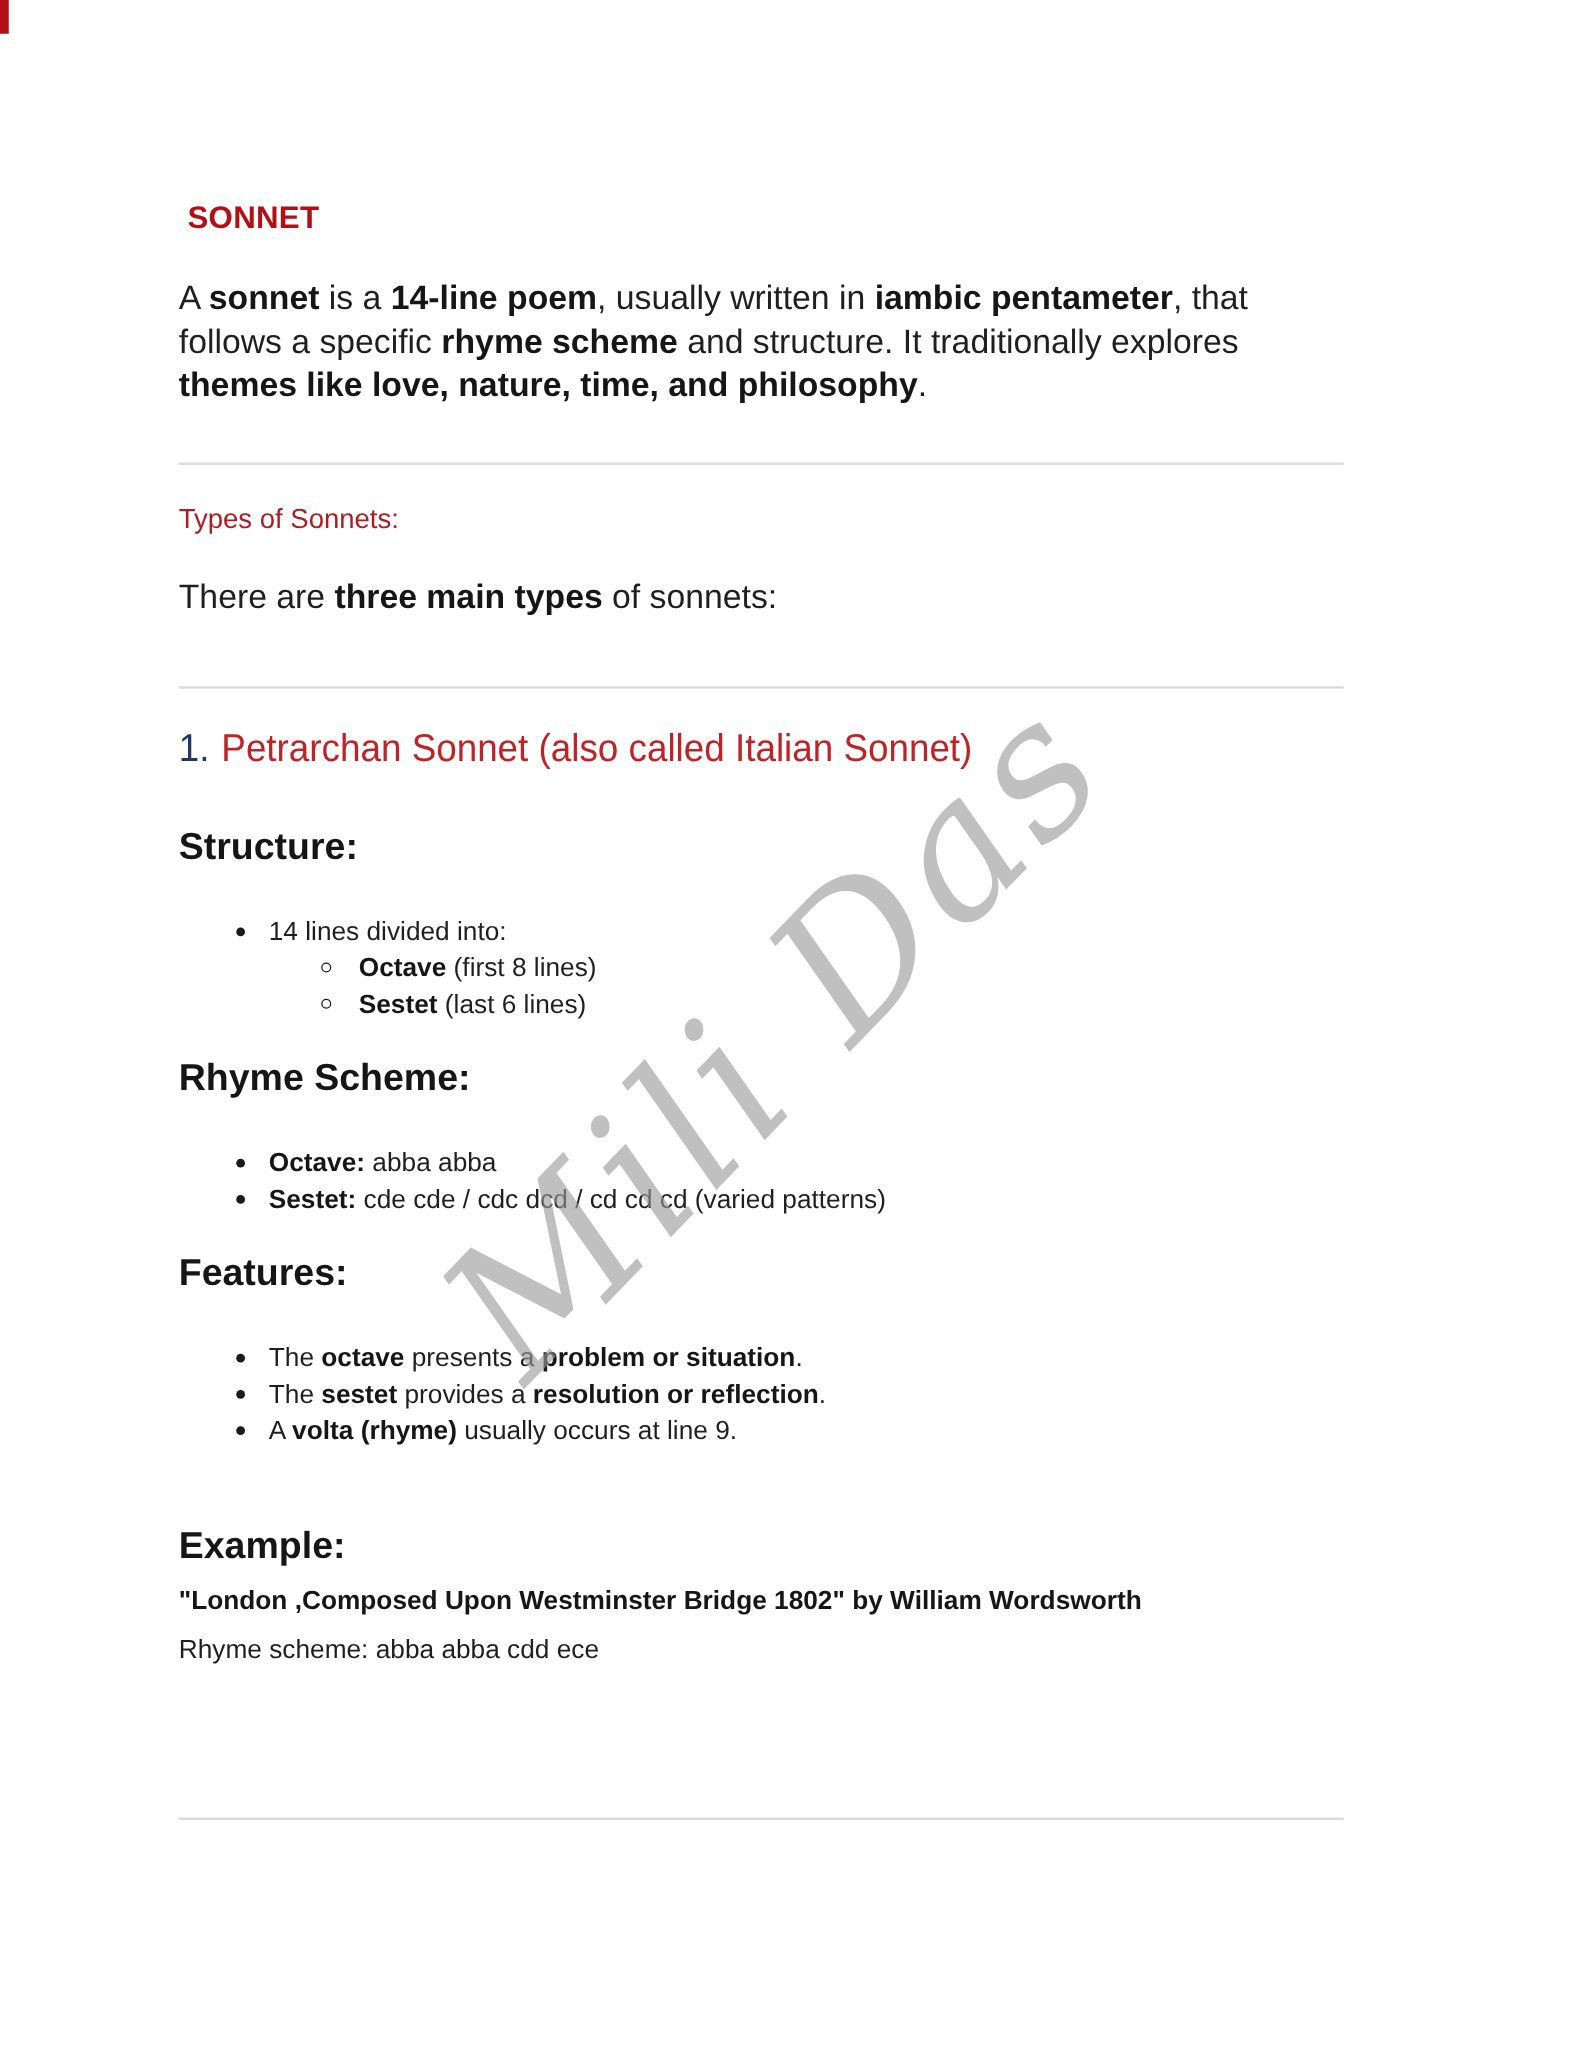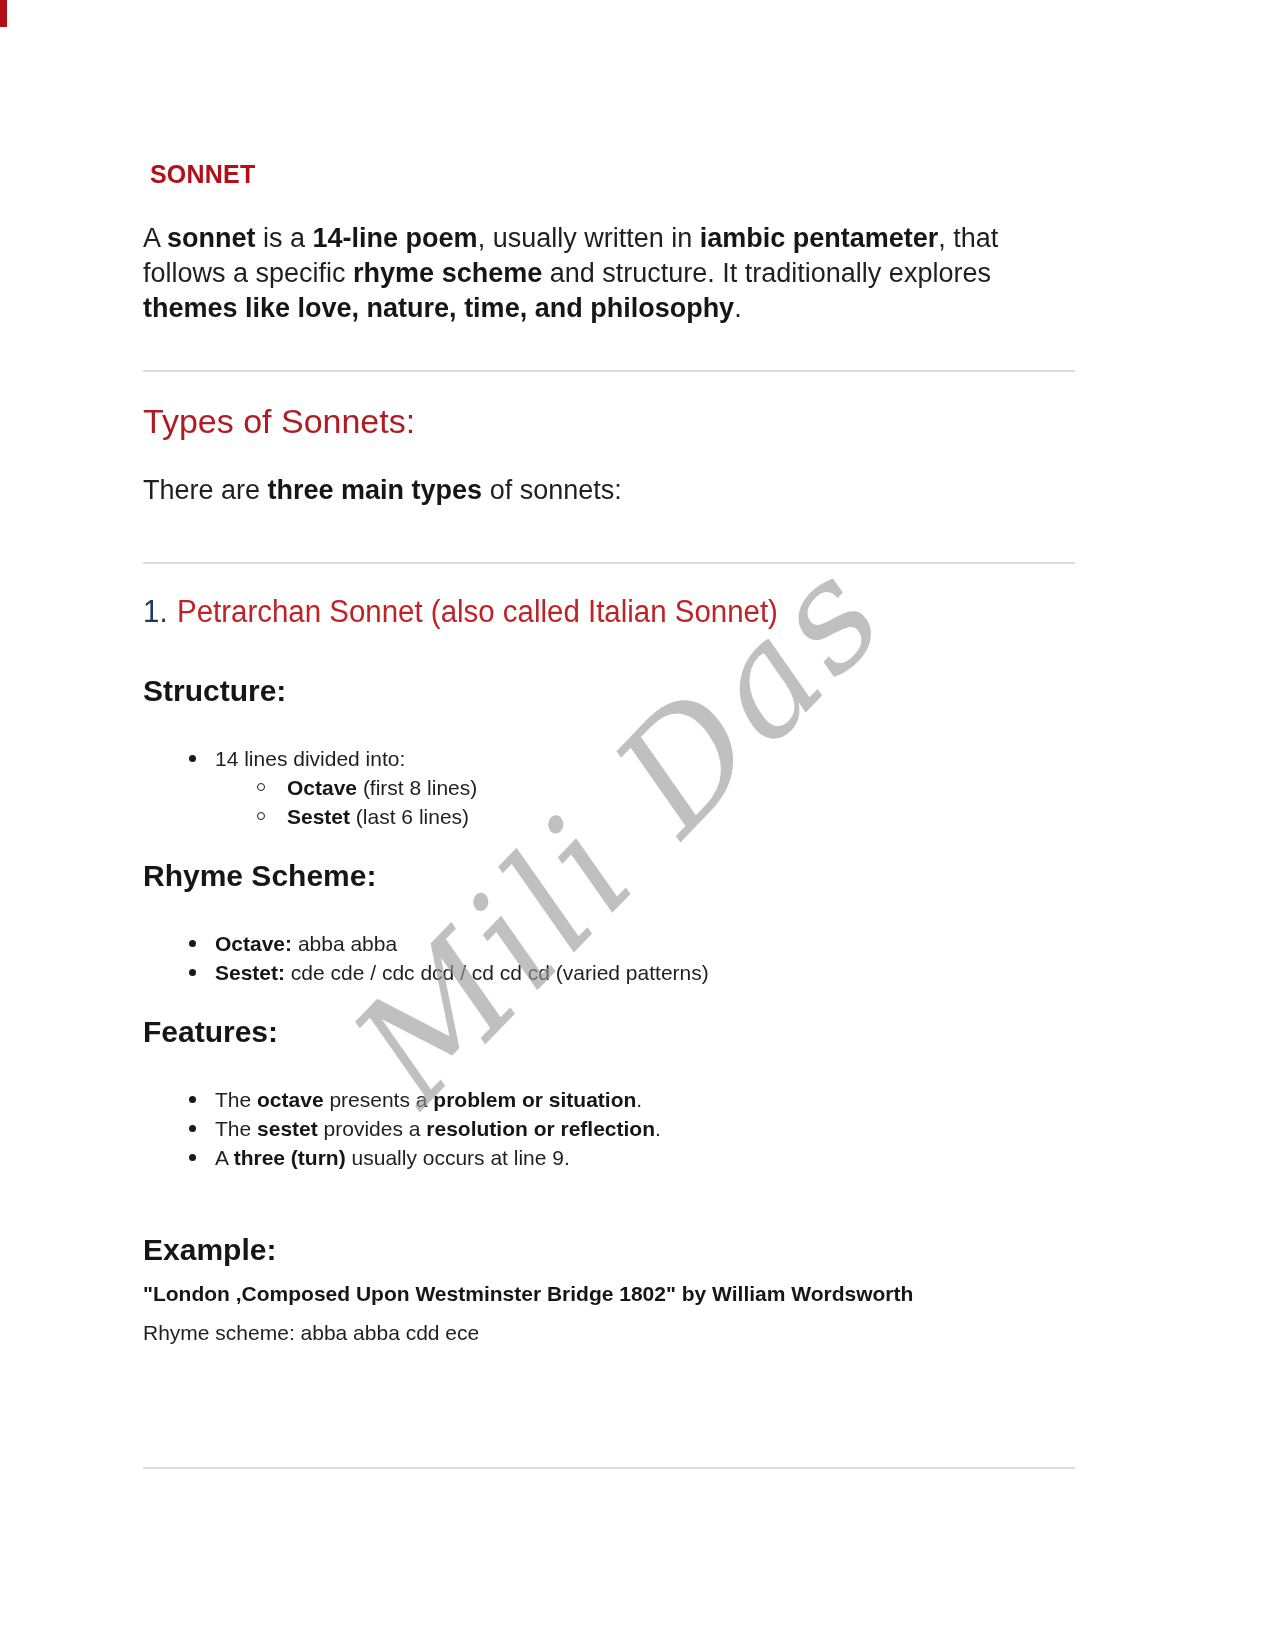--- a/index.html
+++ b/index.html
@@ -31,21 +31,21 @@
     letter-spacing: 0.2px;
   }
   .h-purple {
     margin: 30px 0 0 0;
     font-size: 25px;
     font-weight: 400;
     color: var(--definition_purple, #a54ca6);
   }
   .h-red {
     margin: 30px 0 0 0;
-    font-size: 34px;
+    font-size: 22px;
     font-weight: 400;
     color: var(--heading_red, #ae1d23);
   }
   .body-par {
     margin: 32px 0 0 0;
     font-size: 27px;
     line-height: 35px;
     color: var(--body_text, #1f1f1f);
   }
   .body-par b, .li b, .h3 { color: var(--body_text_strong, #161616); }
@@ -181,21 +181,21 @@
     <ul class="blist">
       <li class="li l1"><b>Octave:</b><span> abba abba</span></li>
       <li class="li l1"><b>Sestet:</b><span> cde cde / cdc dcd / cd cd cd (varied patterns)</span></li>
     </ul>
 
     <h3 class="h3">Features:</h3>
 
     <ul class="blist">
       <li class="li l1"><span>The </span><b>octave</b><span> presents a </span><b>problem or situation</b><span>.</span></li>
       <li class="li l1"><span>The </span><b>sestet</b><span> provides a </span><b>resolution or reflection</b><span>.</span></li>
-      <li class="li l1"><span>A </span><b>three (turn)</b><span> usually occurs at line 9.</span></li>
+      <li class="li l1"><span>A </span><b>volta (rhyme)</b><span> usually occurs at line 9.</span></li>
     </ul>
 
     <h3 class="h3 example">Example:</h3>
 
     <p class="example-line bold">"London ,Composed Upon Westminster Bridge 1802" by William Wordsworth</p>
 
     <p class="example-line rhyme">Rhyme scheme: abba abba cdd ece</p>
 
     <hr class="rule bottom">
 

